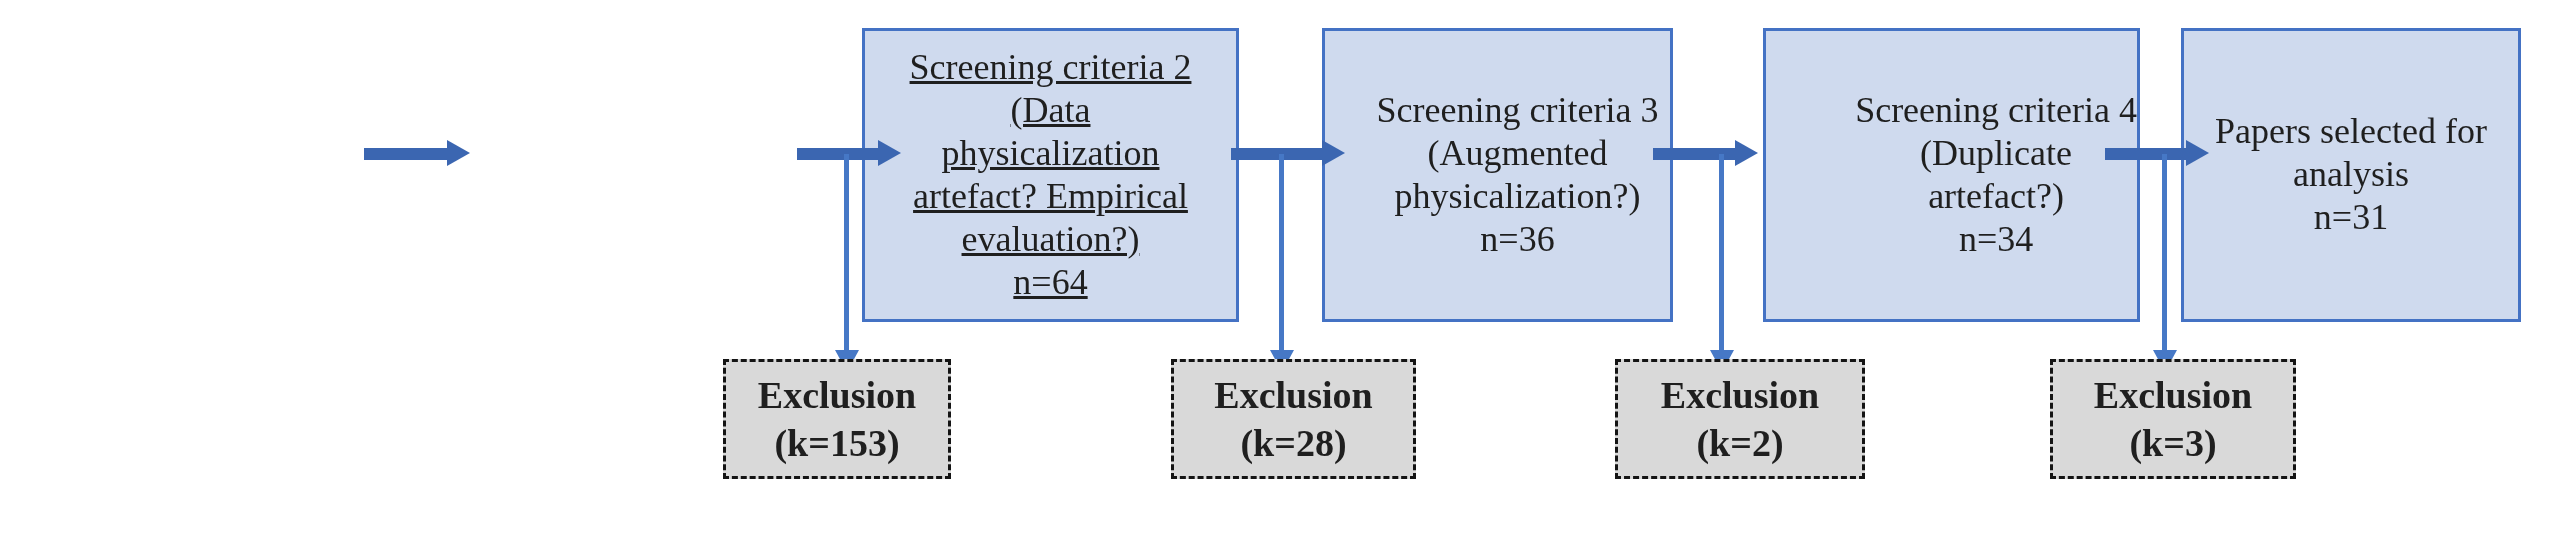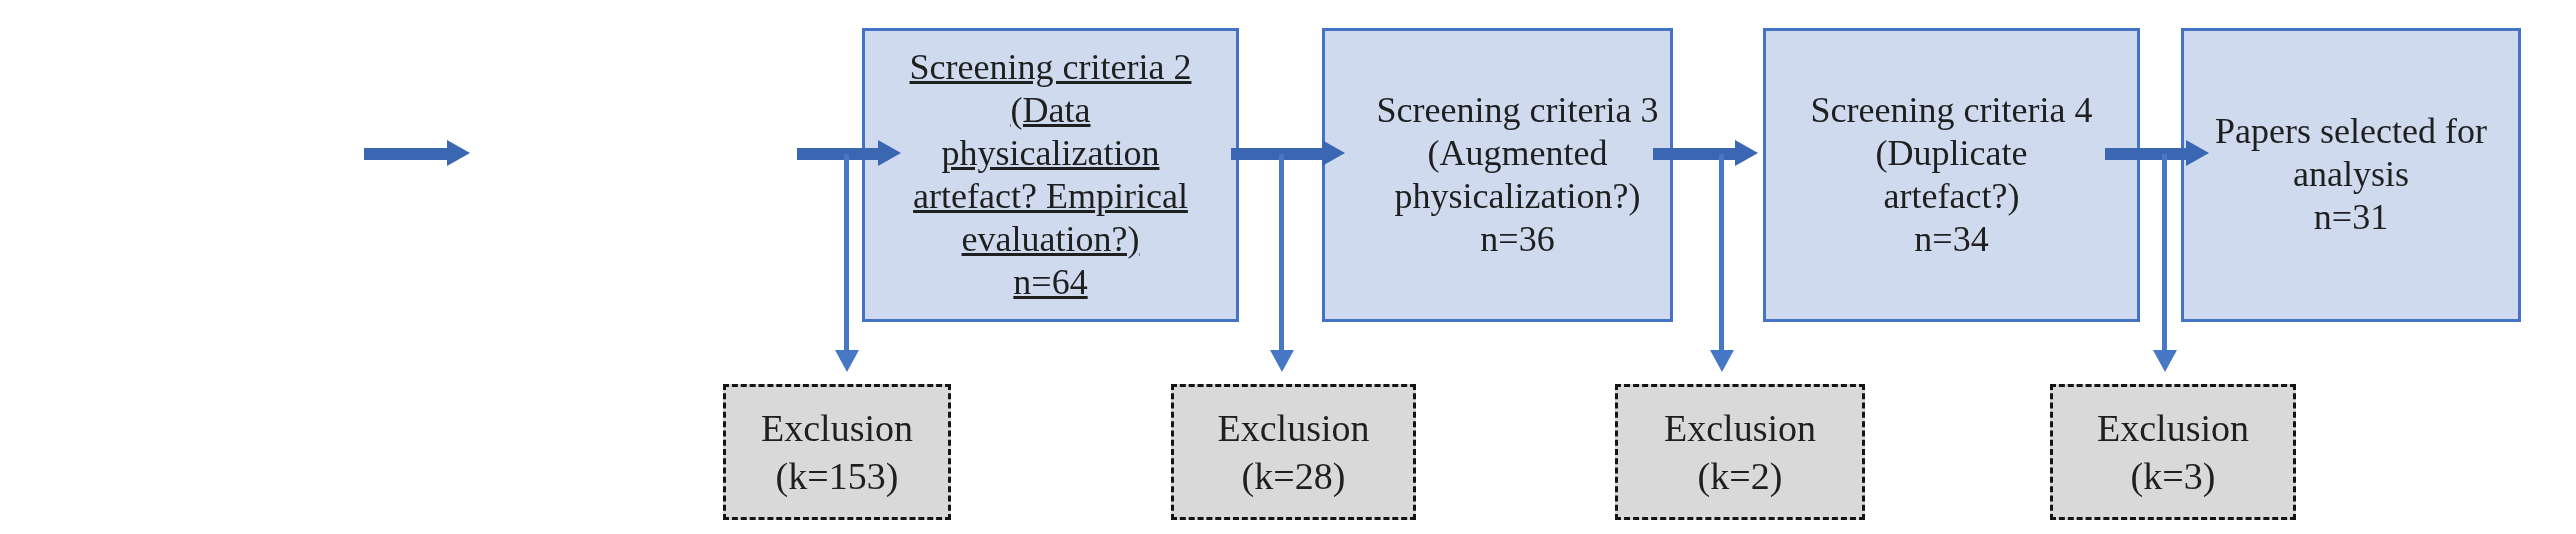--- a/index.html
+++ b/index.html
@@ -31,29 +31,30 @@
   }
   .stage-text {
     white-space: pre-line;
     font-size: 36px;
     line-height: 43px;
     color: #1f1f1f;
   }
   
   .exclusion {
     position: absolute;
-    top: 384px;
-    height: 136px;
+    top: 359px;
+    height: 120px;
     box-sizing: border-box;
     background: #d9d9d9;
     border: 3.6px dashed #141414;
     display: flex;
     align-items: center;
     justify-content: center;
     text-align: center;
+    font-weight: bold;
   }
   .exclusion-text {
     white-space: pre-line;
     font-size: 38px;
     line-height: 48px;
     color: #1f1f1f;
   }
   
   .harrow {
     position: absolute;
@@ -116,21 +117,21 @@
 artefact? Empirical
 evaluation?)
 n=64</span>
   </div>
   <div class="stage" style="left:1322px; width:351px;padding-left:40px;">
     <span class="stage-text">Screening criteria 3
 (Augmented
 physicalization?)
 n=36</span>
   </div>
-  <div class="stage" style="left:1763px; width:377px;">
+  <div class="stage" style="left:1763px; width:377px;justify-content:flex-end;">
     <span class="stage-text">Screening criteria 4
 (Duplicate
 artefact?)
 n=34</span>
   </div>
   <div class="stage" style="left:2181px; width:340px;">
     <span class="stage-text">Papers selected for
 analysis
 n=31</span>
   </div>

